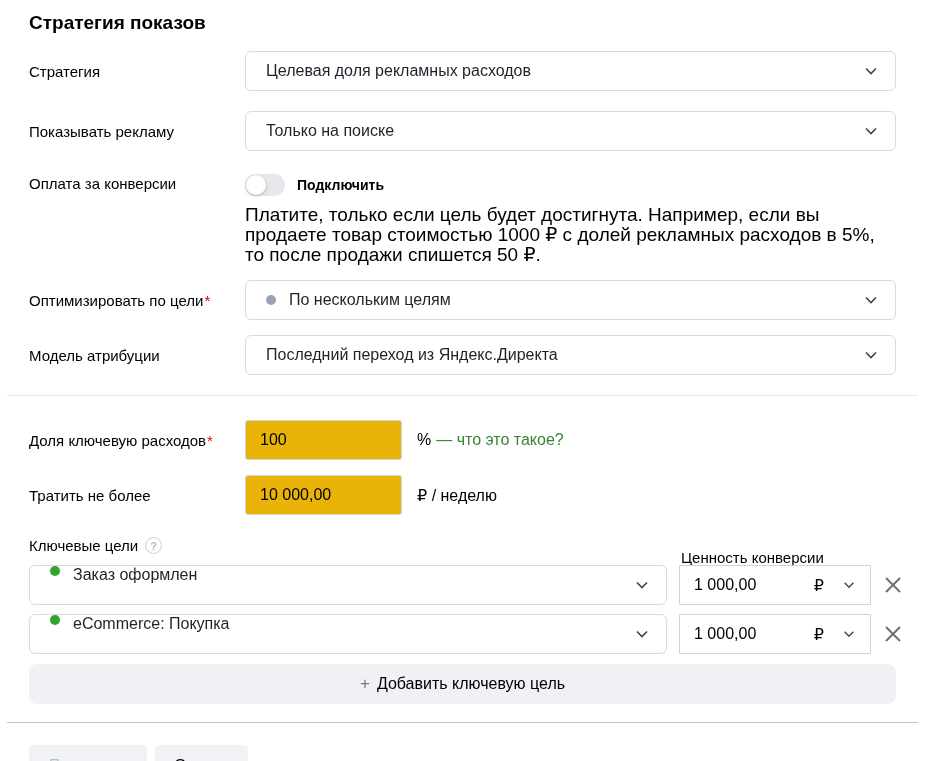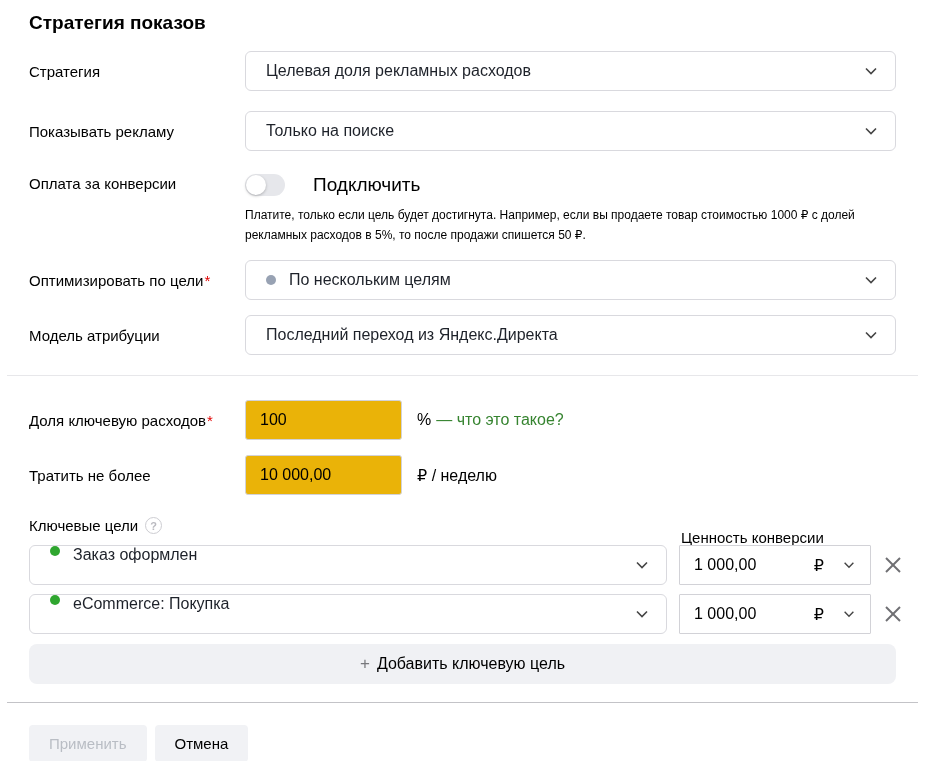--- a/index.html
+++ b/index.html
@@ -32,22 +32,22 @@
   
   .toggle-line { display: flex; align-items: center; padding-top: 6px; }
   .toggle {
     position: relative; width: 40px; height: 22px; border-radius: 11px;
     background: #e6e7eb; cursor: pointer; flex-shrink: 0;
   }
   .toggle .knob {
     position: absolute; left: 1px; top: 1px; width: 20px; height: 20px;
     border-radius: 50%; background: #fff; box-shadow: 0 1px 3px rgba(0,0,0,.25);
   }
-  .toggle-label { margin-left: 28px; font-size: 19px; font-weight: normal; color: #000; }
-  .toggle-desc { margin-top: 9px; max-width: 660px; font-size: 12px; line-height: 20px; color: #000; }
+  .toggle-label { margin-left: 12px; font-size: 14px; font-weight: bold; color: #000; }
+  .toggle-desc { margin-top: 9px; max-width: 660px; font-size: 19px; line-height: 20px; color: #000; }
 
   .divider { height: 1px; background: #e7e7ea; margin: 0 -22px; }
   .divider.dark { background: #c3c3c7; }
 
   .text-input {
     width: 157px; height: 40px; border: 1px solid #d2d2d7; border-radius: 3px;
     padding: 0 14px; font-size: 16px; color: #000; background: #eab308;
     font-family: "Liberation Sans", "DejaVu Sans", sans-serif;
   }
   .unit-line { display: flex; align-items: center; }

